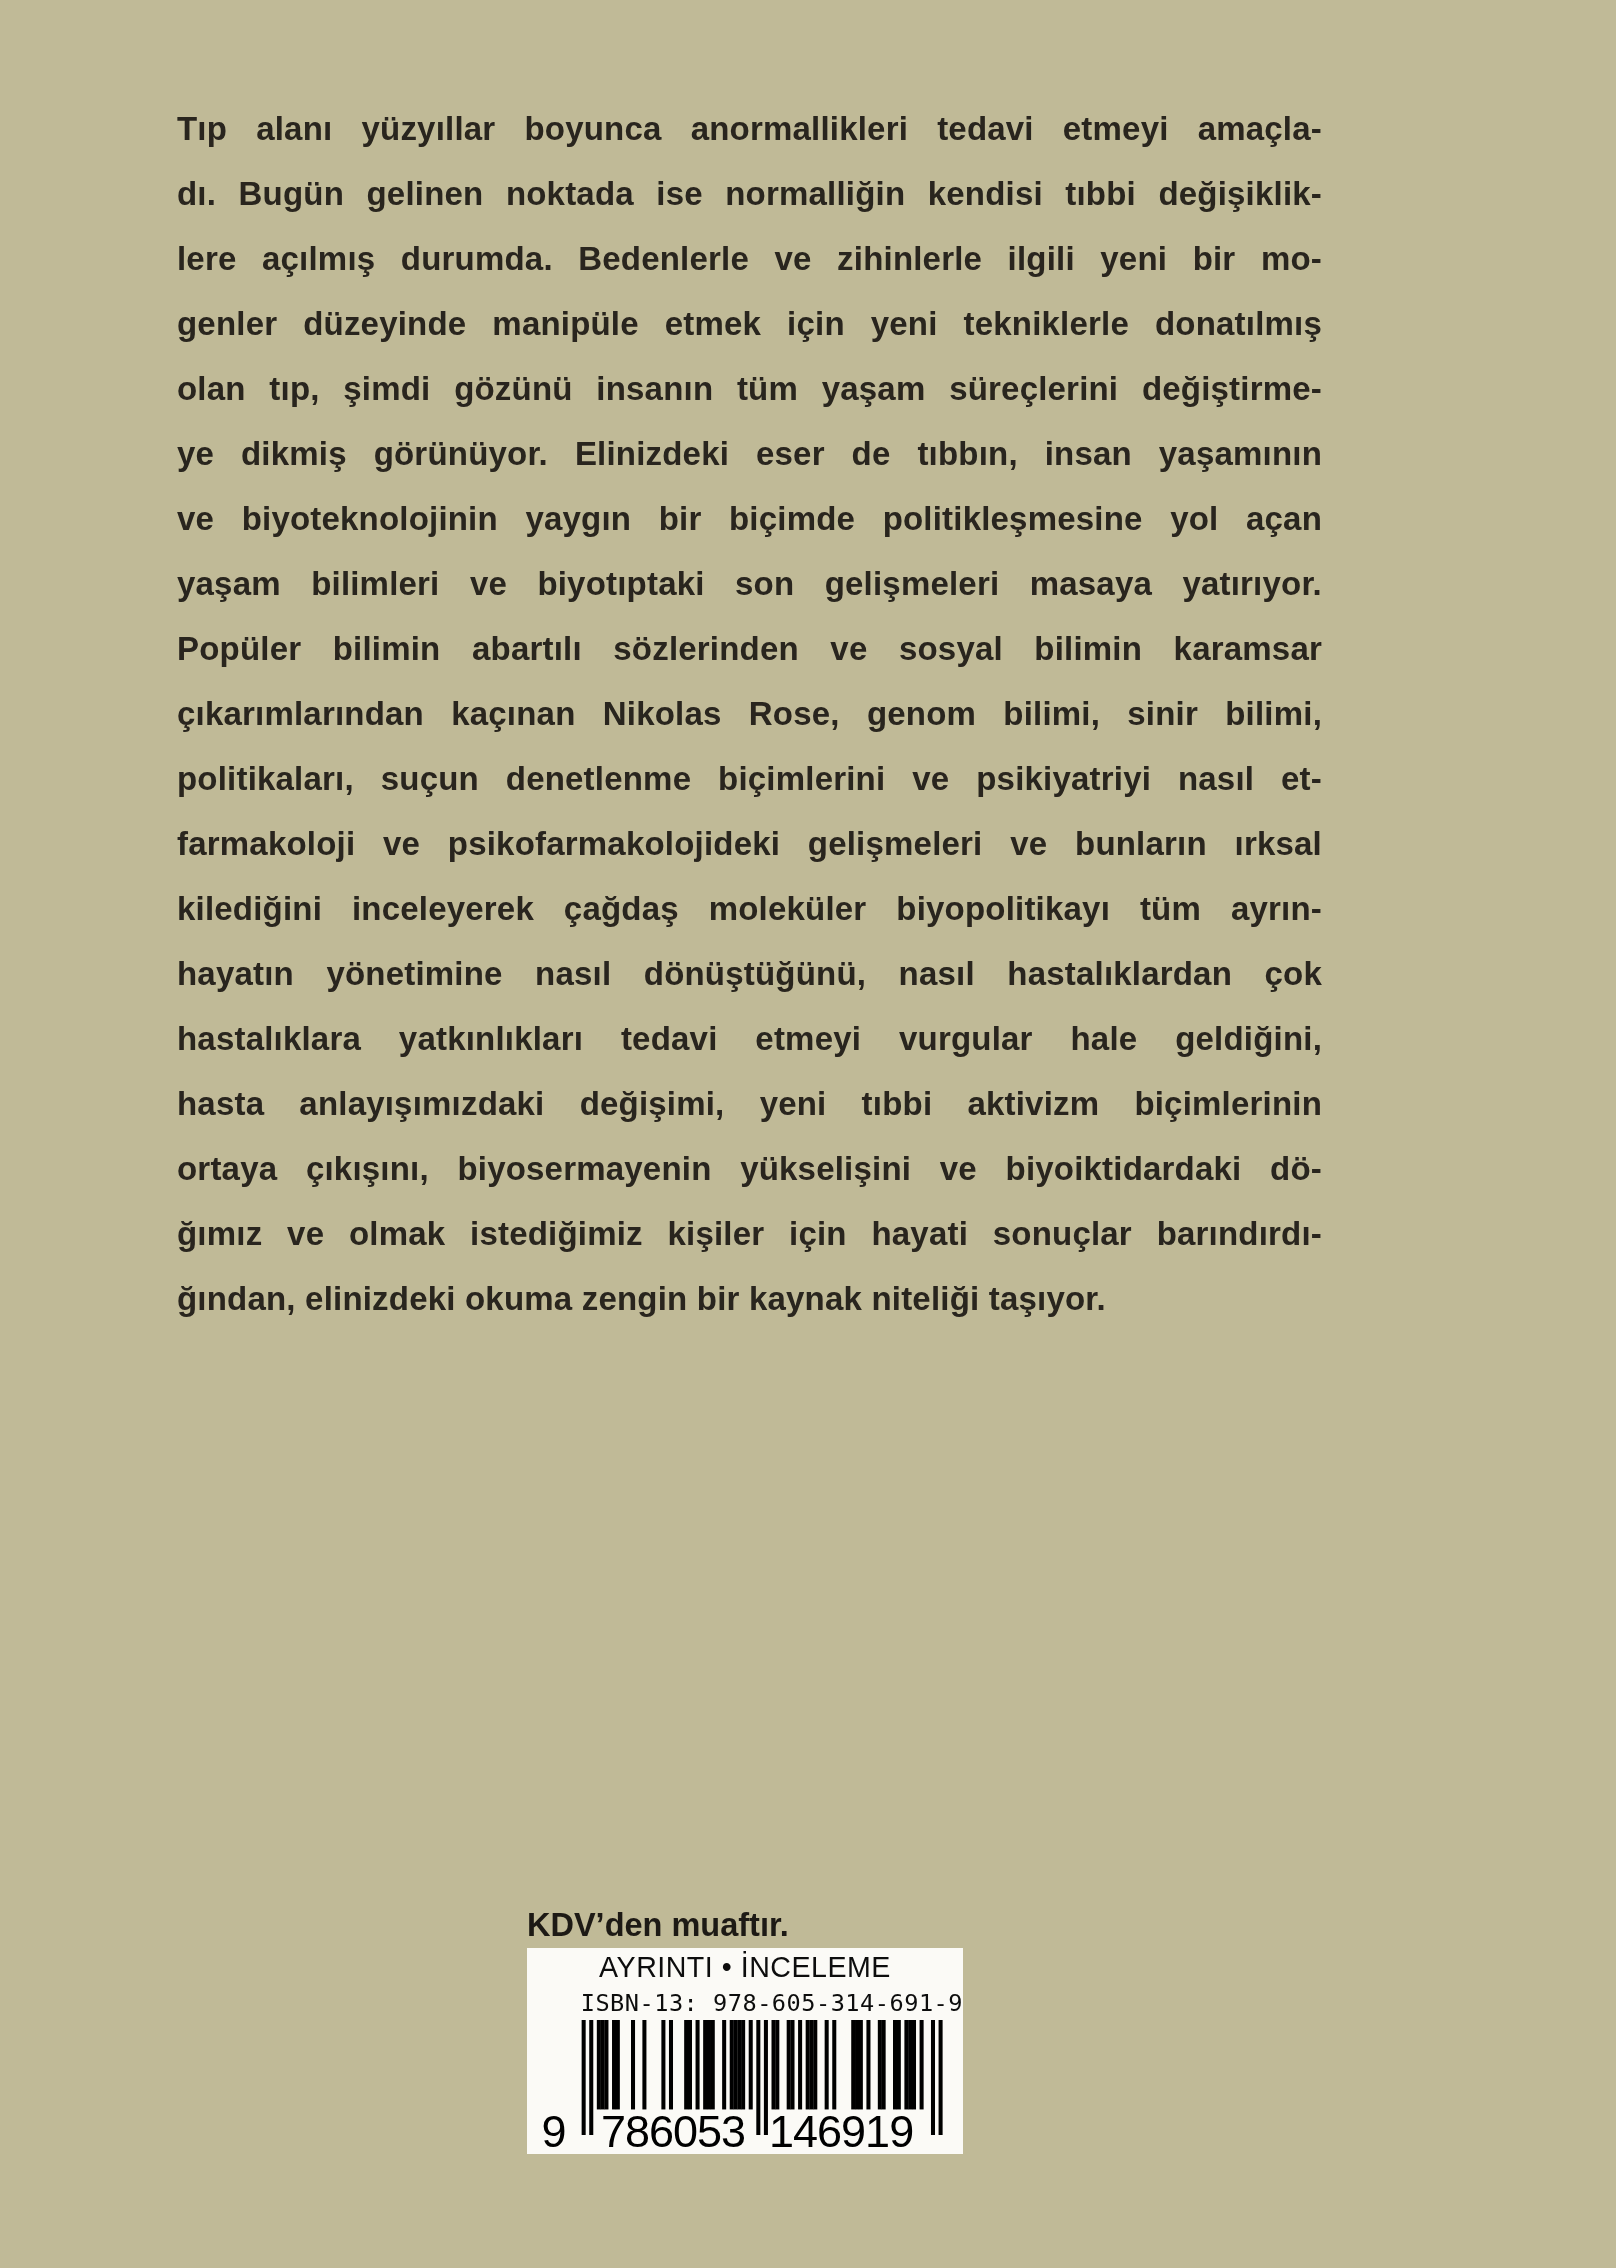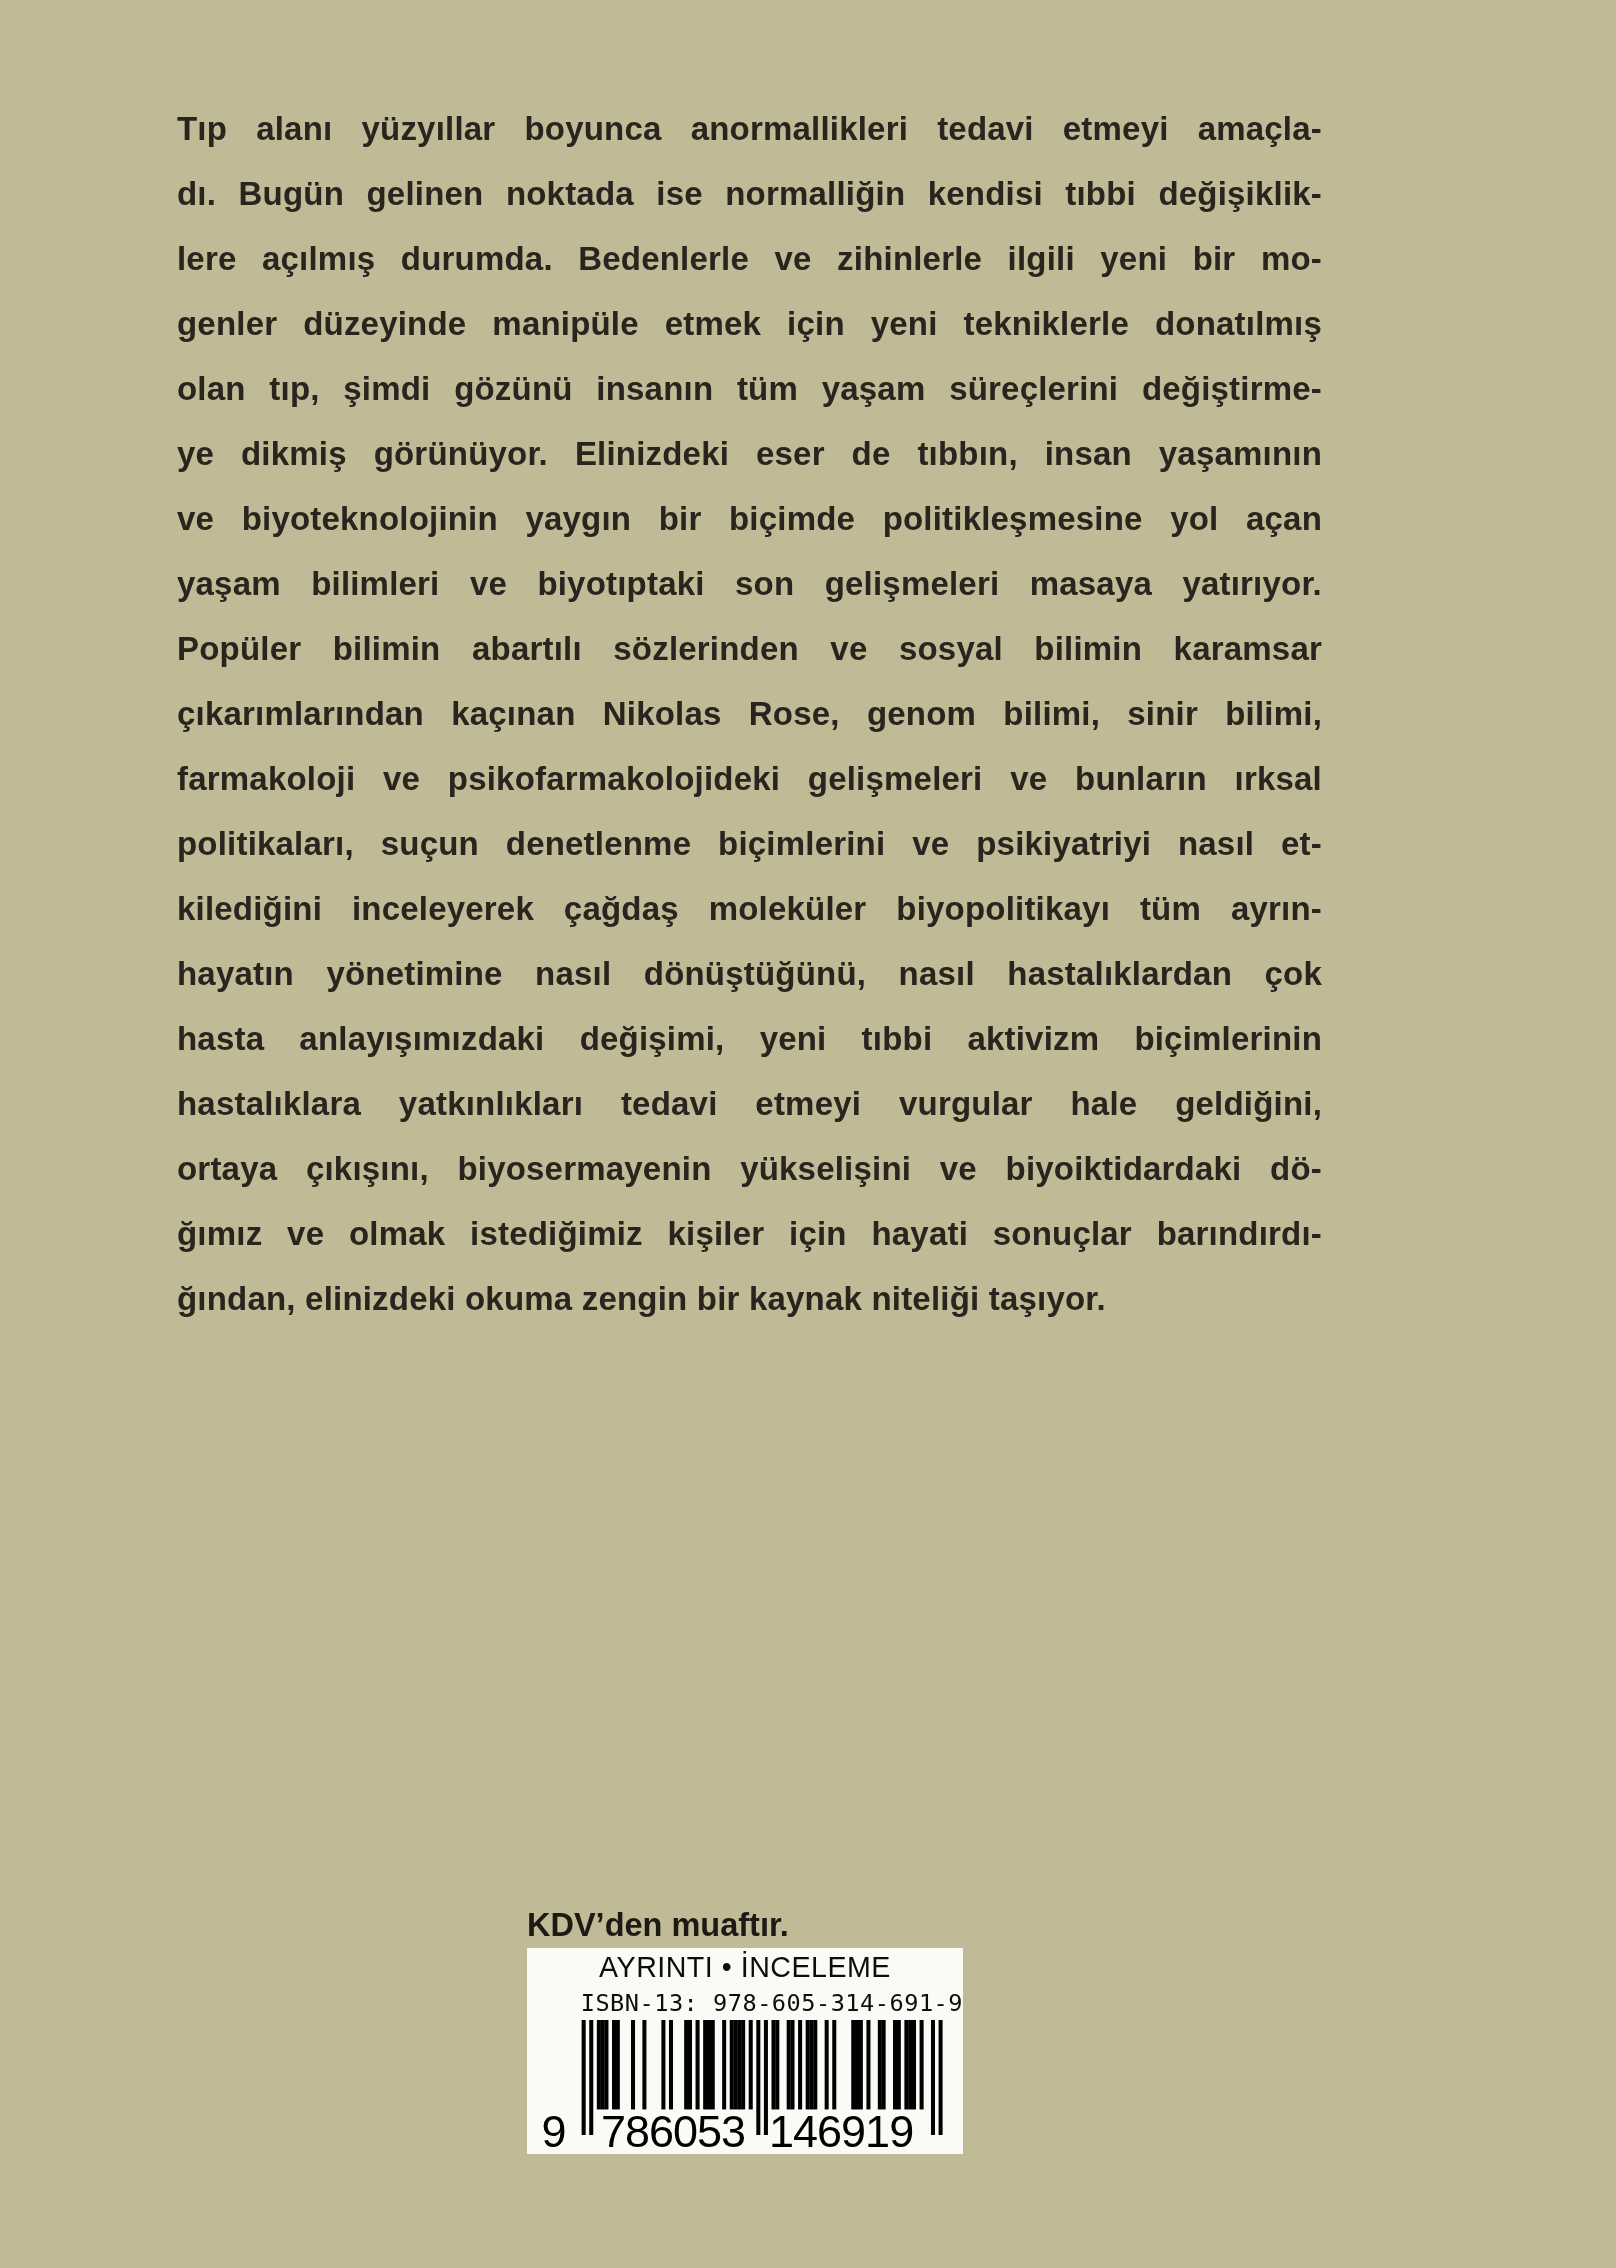--- a/index.html
+++ b/index.html
@@ -104,26 +104,26 @@
       <div class="line">Tıp alanı yüzyıllar boyunca anormallikleri tedavi etmeyi amaçla-</div>
       <div class="line">dı. Bugün gelinen noktada ise normalliğin kendisi tıbbi değişiklik-</div>
       <div class="line">lere açılmış durumda. Bedenlerle ve zihinlerle ilgili yeni bir mo-</div>
       <div class="line">genler düzeyinde manipüle etmek için yeni tekniklerle donatılmış</div>
       <div class="line">olan tıp, şimdi gözünü insanın tüm yaşam süreçlerini değiştirme-</div>
       <div class="line">ye dikmiş görünüyor. Elinizdeki eser de tıbbın, insan yaşamının</div>
       <div class="line">ve biyoteknolojinin yaygın bir biçimde politikleşmesine yol açan</div>
       <div class="line">yaşam bilimleri ve biyotıptaki son gelişmeleri masaya yatırıyor.</div>
       <div class="line">Popüler bilimin abartılı sözlerinden ve sosyal bilimin karamsar</div>
       <div class="line">çıkarımlarından kaçınan Nikolas Rose, genom bilimi, sinir bilimi,</div>
+      <div class="line">politikaları, suçun denetlenme biçimlerini ve psikiyatriyi nasıl et-</div>
       <div class="line">farmakoloji ve psikofarmakolojideki gelişmeleri ve bunların ırksal</div>
-      <div class="line">politikaları, suçun denetlenme biçimlerini ve psikiyatriyi nasıl et-</div>
       <div class="line">kilediğini inceleyerek çağdaş moleküler biyopolitikayı tüm ayrın-</div>
       <div class="line">hayatın yönetimine nasıl dönüştüğünü, nasıl hastalıklardan çok</div>
+      <div class="line">hastalıklara yatkınlıkları tedavi etmeyi vurgular hale geldiğini,</div>
       <div class="line">hasta anlayışımızdaki değişimi, yeni tıbbi aktivizm biçimlerinin</div>
-      <div class="line">hastalıklara yatkınlıkları tedavi etmeyi vurgular hale geldiğini,</div>
       <div class="line">ortaya çıkışını, biyosermayenin yükselişini ve biyoiktidardaki dö-</div>
       <div class="line">ğımız ve olmak istediğimiz kişiler için hayati sonuçlar barındırdı-</div>
       <div class="line">ğından, elinizdeki okuma zengin bir kaynak niteliği taşıyor.</div>
     </div>
 
   <div class="tax-note">KDV’den muaftır.</div>
 
   <div class="barcode-box">
     <div class="publisher-series">AYRINTI • İNCELEME</div>
     <div class="isbn-line">ISBN-13: 978-605-314-691-9</div>

